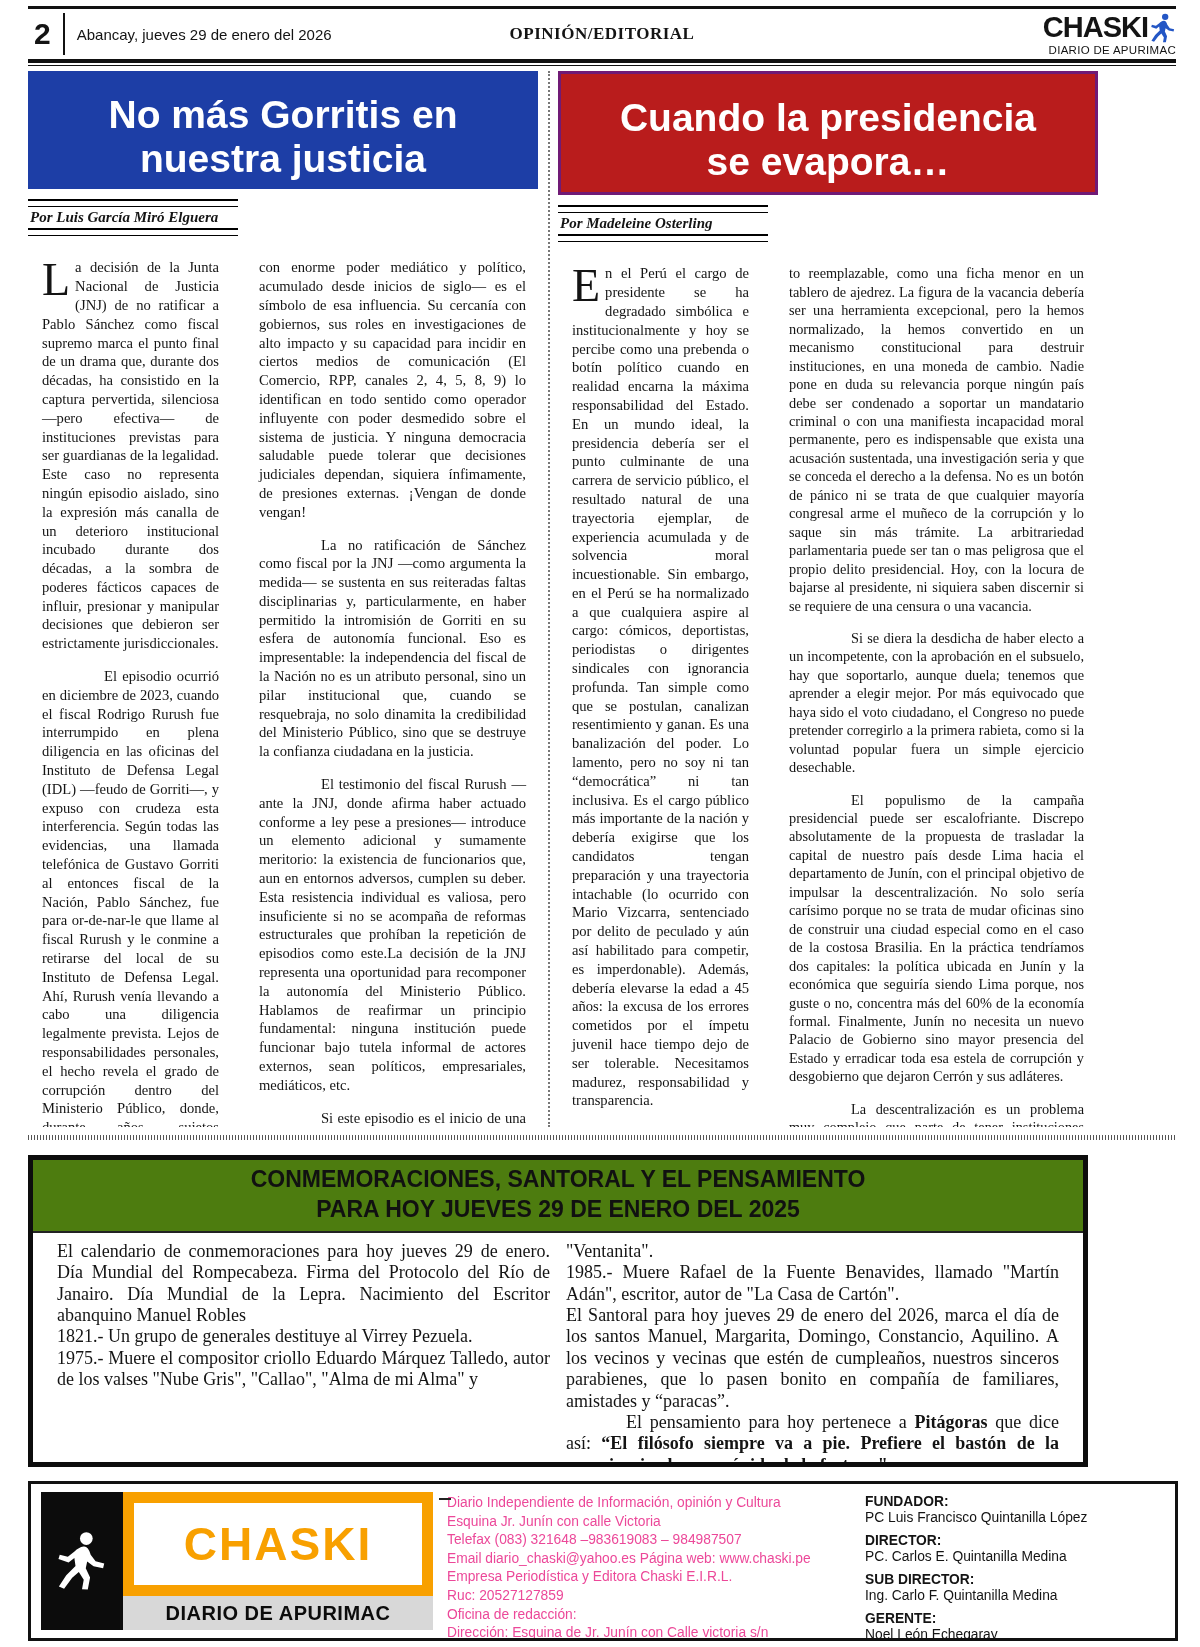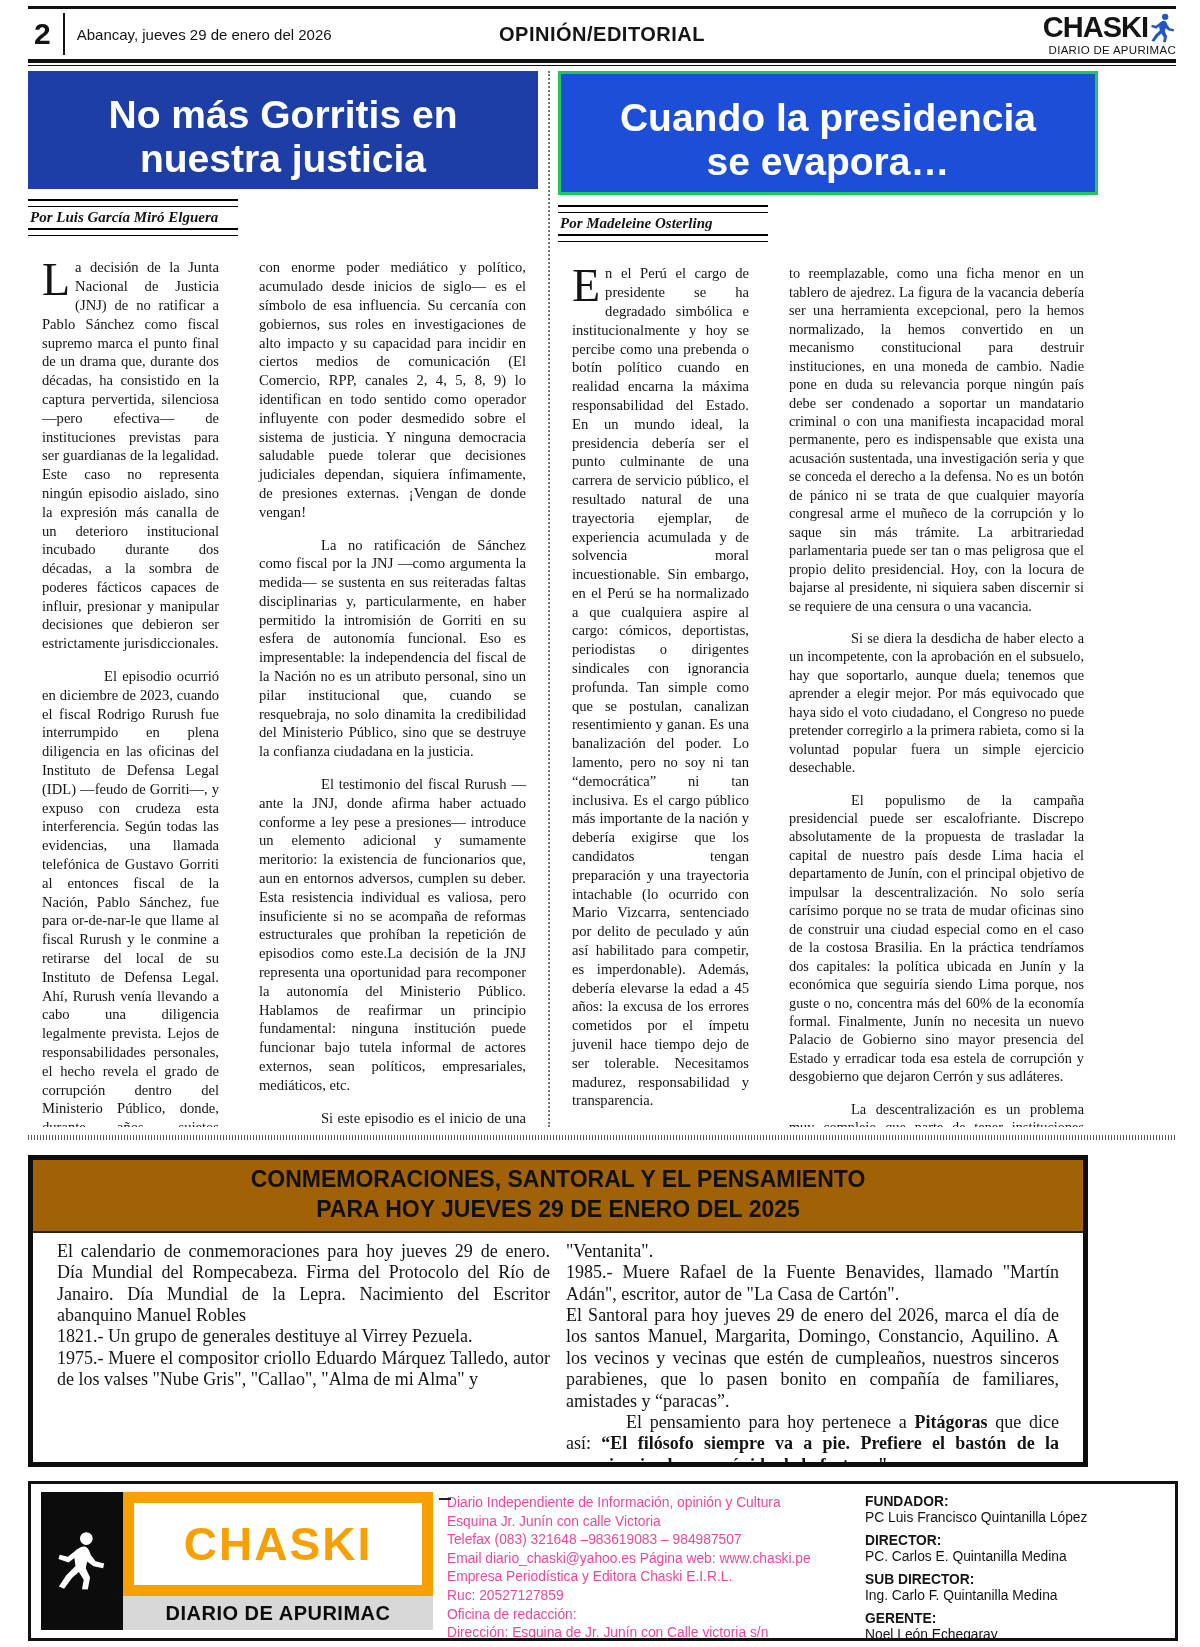--- a/index.html
+++ b/index.html
@@ -11,38 +11,38 @@
   
   .hdr{
     border-top:3px solid #111;border-bottom:4px solid #111;
     height:50px;display:flex;align-items:center;position:relative;
     font-family:"Liberation Sans", sans-serif;
   }
   .hdr:after{content:"";position:absolute;left:0;right:0;bottom:-7px;border-bottom:1px solid #111;}
   .pageno{font-size:30px;font-weight:bold;padding:0 12px 0 6px;}
   .hdr-vrule{width:2px;align-self:stretch;background:#111;margin:4px 0;}
   .hdr-date{font-size:15px;padding-left:12px;}
-  .hdr-center{position:absolute;left:0;right:0;text-align:center;font-weight:bold;font-size:20px;letter-spacing:.5px;}
+  .hdr-center{position:absolute;left:0;right:0;text-align:center;font-weight:bold;font-size:17px;letter-spacing:.5px;font-family:Liberation Serif, serif;}
   .hdr-brand{margin-left:auto;text-align:right;line-height:1;}
   .brand-row{display:flex;align-items:center;justify-content:flex-end;gap:2px;}
   .brand-name{font-size:29px;font-weight:bold;letter-spacing:-1px;}
   .brand-sub{font-size:11.5px;margin-top:1px;letter-spacing:.3px;}
   .runner-blue{width:26px;height:32px;fill:#2356c5;}
   
   .articles{display:flex;margin-top:8px;height:1056px;overflow:hidden;}
   .art{display:flex;flex-direction:column;}
   .art-left{width:512px;}
   .art-right{width:540px;}
   .vdivider{width:0;border-left:2px dotted #777;margin:0 8px 0 8px;}
   .title-box{
     color:#fff;text-align:center;font-family:"Liberation Sans", sans-serif;
     font-weight:bold;font-size:39px;line-height:1.12;padding:22px 4px 9px;
   }
   .title-blue{background:#1d3ea6;margin-right:2px;}
-  .title-red{background:#1d4ed8;border:3px solid #22c55e;}
+  .title-red{background:#b91c1c;border:3px solid #701a75;}
   .byline-wrap{width:210px;margin-top:10px;font-family:Liberation Serif, serif;}
   .dbl{height:5px;border-top:2px solid #000;border-bottom:1px solid #000;}
   .byline{font-weight:bold;font-style:italic;font-size:15px;padding:2px 0 2px 2px;}
   .cols{display:flex;margin-top:8px;flex:1;overflow:hidden;}
   .col{overflow:hidden;text-align:justify;font-size:14.6px;line-height:18.8px;}
   .art-left .c1{width:205px;margin-right:12px;}
   .art-left .c2{width:295px;}
   .art-right .c1{width:205px;margin-right:12px;}
   .art-right .c2{width:323px;font-size:14.3px;line-height:18.45px;}
   .col p{margin:14px;}
@@ -54,21 +54,21 @@
   .hatch{
     height:5px;margin:8px 0 0 0;
     background:repeating-linear-gradient(90deg,#555 0 1px,transparent 1px 3px);
   }
   
   .conmem{
     width:1060px;box-sizing:border-box;margin-top:15px;border:5px solid #0d0d0d;
     height:312px;overflow:hidden;background:#fff;
   }
   .conmem-head{
-    background:#a16207;border-bottom:2px solid #222;text-align:center;
+    background:#4d7c0f;border-bottom:2px solid #222;text-align:center;
     font-family:"Liberation Sans", sans-serif;font-weight:bold;font-size:23px;
     line-height:1.3;padding:5px 4px 6px;color:#111;
   }
   .conmem-body{display:flex;padding:8px 24px;gap:16px;}
   .ccol{flex:1;text-align:justify;font-size:18px;line-height:21.4px;overflow:hidden;}
   .ccol p{margin:0;}
   .ccol p.pens{text-indent:60px;}
   .bold{font-weight:bold;}
   
   .pfooter{

